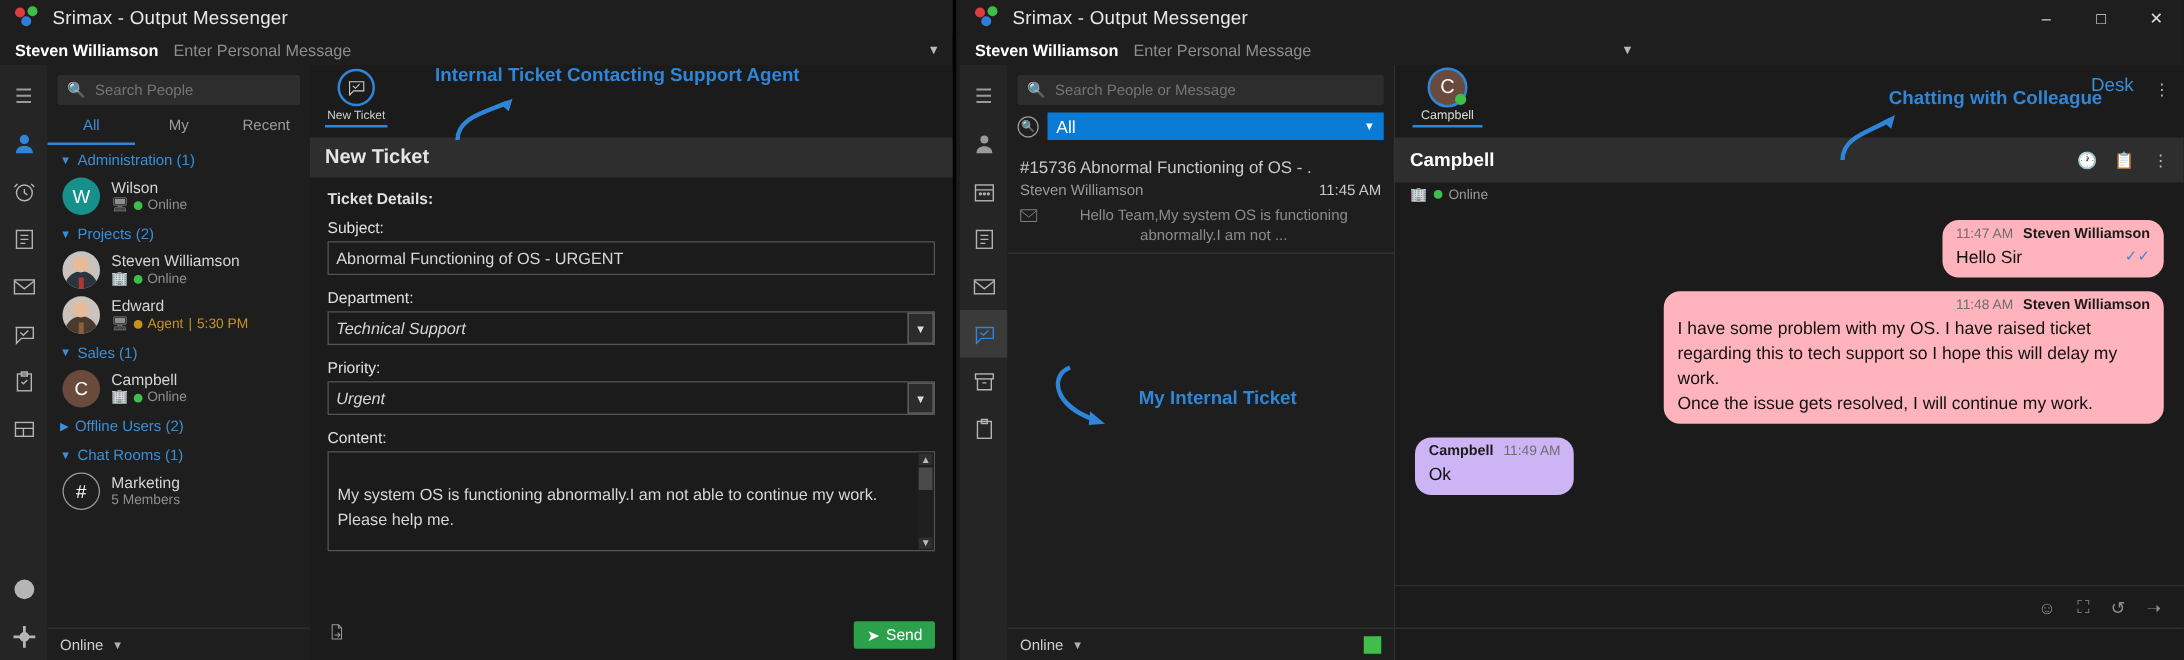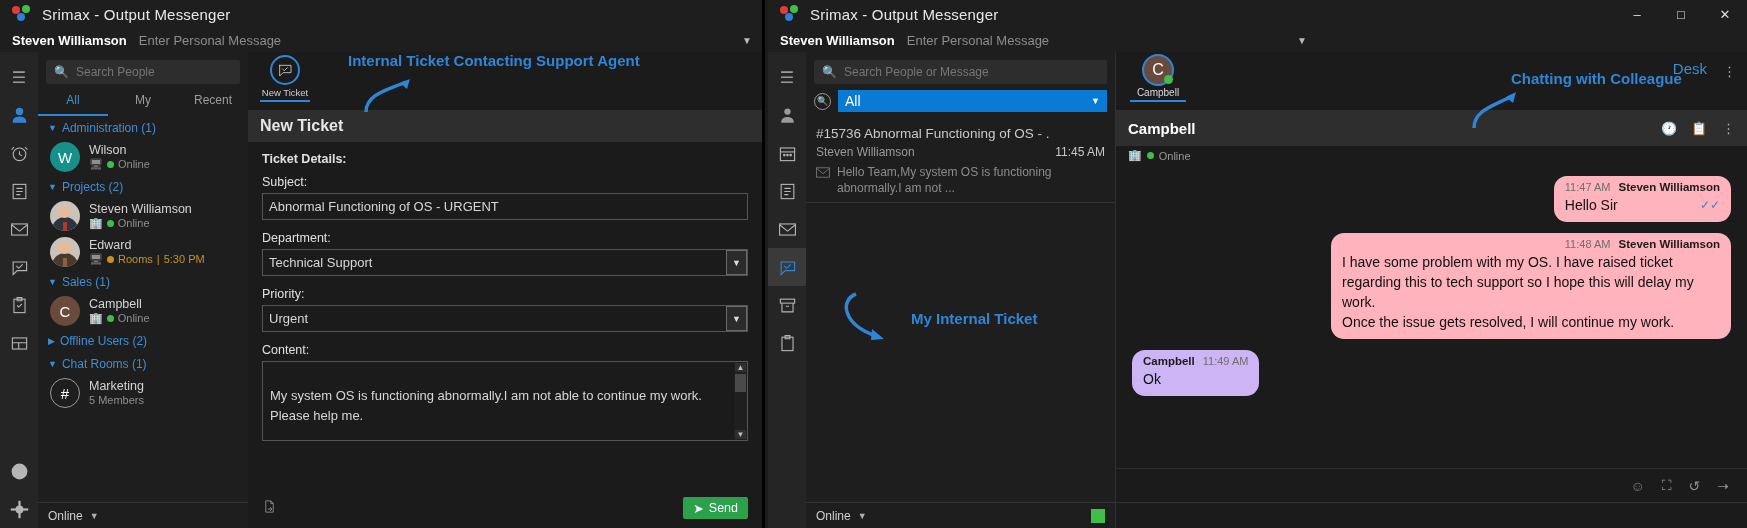--- a/index.html
+++ b/index.html
@@ -83,21 +83,21 @@
   .tk-newlbl { font-size:9.5px; color:#cfcfcf; margin-top:2px; }
   .tk-underline { height:2px; background:#2f86d8; margin-top:2px; }
   .annot { position:absolute; color:#2f86d8; font-weight:bold; font-size:15px; white-space:nowrap; }
   .tk-head { height:32px; background:#2e2e2e; display:flex; align-items:center; padding-left:12px;
              font-size:16px; font-weight:bold; color:#e6e6e6; }
   .tk-form { padding:10px 14px 0 14px; }
   .tk-lbl { font-size:12.5px; color:#e0e0e0; margin-bottom:4px; }
   .tk-lbl.b { font-weight:bold; margin-bottom:9px; }
   .fld { height:27px; background:#1b1b1b; border:1px solid #555; display:flex; align-items:center;
          padding:0 6px; font-size:13px; color:#d7d7d7; margin-bottom:11px; }
-  .fld.sel { padding-right:0; }
+  .fld.sel { padding-right:0;font-style:italic; }
   .fld .dropbtn { margin-left:auto; width:21px; height:25px; background:#2b2b2b; border:1px solid #6a6a6a;
                   display:flex; align-items:center; justify-content:center; font-size:9px; color:#ddd; }
   .ta { border:1px solid #555; height:80px; display:flex; }
   .ta .txt { flex:1; padding:4px 7px; font-size:13px; color:#d7d7d7; line-height:20px; }
   .ta .sb { width:13px; background:#1f1f1f; display:flex; flex-direction:column;
             align-items:center; justify-content:space-between; padding:1px 0; }
   .ta .sb .ar { font-size:8px; color:#bbb; background:#2f2f2f; width:11px; text-align:center; }
   .ta .sb .thumb { width:11px; height:18px; background:#4a4a4a; margin-bottom:auto; margin-top:2px; }
   .tk-bottom { position:absolute; left:0; right:0; bottom:0; height:40px; display:flex; align-items:center;
                padding:0 14px; }
@@ -116,21 +116,21 @@
   .allsel .ar { margin-left:auto; font-size:9px; }
   .deskbtn { color:#3b8fd6; font-size:15px; }
   .kebab { color:#b9b9b9; font-size:13px; letter-spacing:1px; line-height:10px; width:10px; text-align:center;}
   .ocTabs { display:flex; gap:24px; padding:7px 0 0 10px; font-size:13px; }
   .ocTabs .t { color:#9c9c9c; padding-bottom:3px; }
   .ocTabs .t.on { color:#3b8fd6; border-bottom:2px solid #2f86d8; }
   .tlitem { padding:8px 10px 6px 10px; border-bottom:1px solid #343434; margin-top:6px; }
   .tl-id { font-size:13.5px; color:#c9c9c9; }
   .tl-r2 { display:flex; font-size:12px; color:#9a9a9a; margin-top:4px; }
   .tl-r2 .tm { margin-left:auto; color:#c8c8c8; }
-  .tl-prev { display:flex; gap:7px; margin-top:5px; font-size:12px; color:#8c8c8c; line-height:16px; }
+  .tl-prev { display:flex; gap:7px; margin-top:5px; font-size:12px; color:#8c8c8c; line-height:16px;text-align:center; }
   .tl-prev svg { width:14px;height:11px;stroke:#8c8c8c;fill:none;stroke-width:1.2;margin-top:3px;flex:none; }
   .chatpanel { flex:1; background:#1b1b1b; position:relative; }
   .cp-top { height:58px; display:flex; align-items:flex-start; padding-left:14px; position:relative; }
   .cp-tabav { width:56px; text-align:center; padding-top:2px; }
   .cp-circ { width:32px;height:32px;border-radius:50%;background:#6a4a3c;border:2px solid #2f86d8;
              margin:0 auto; display:flex;align-items:center;justify-content:center;color:#fff;font-size:16px;position:relative;}
   .cp-circ .od { position:absolute;width:9px;height:9px;border-radius:50%;background:#3fbf4a;right:-1px;bottom:0; }
   .cp-name { font-size:10px; color:#ddd; margin-top:1px; }
   .cp-hdr { height:36px; background:#2e2e2e; display:flex; align-items:center; padding:0 12px; }
   .cp-hdr .nm { font-size:15px; font-weight:bold; color:#fff; }
@@ -286,21 +286,21 @@
         <div class="av photo b2">
             <span class="body"></span>
             <span class="head"></span>
             <span class="tie"></span>
           </div>
         <div>
             <div class="cname">Edward</div>
         <div class="cstat">
               <span>🖥</span>
         <span class="dot idle"></span>
-        <span class="idletx">Rooms</span>
+        <span class="idletx">Agent</span>
         <span class="idletx">|</span>
         <span class="idletx">5:30 PM</span>
             </div>
           </div>
       </div>
 
       <div class="grp">
         <span class="tw">▼</span>
         <span>Sales (1)</span>
         </div>

